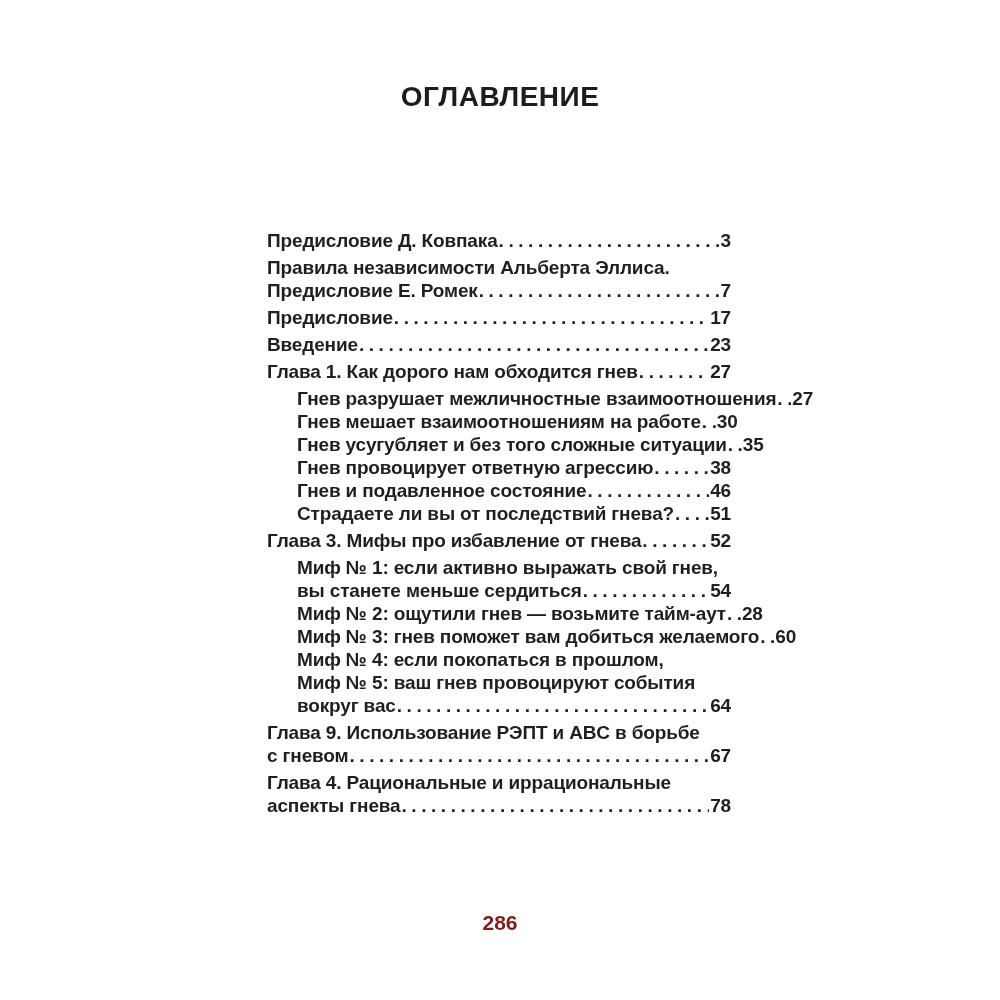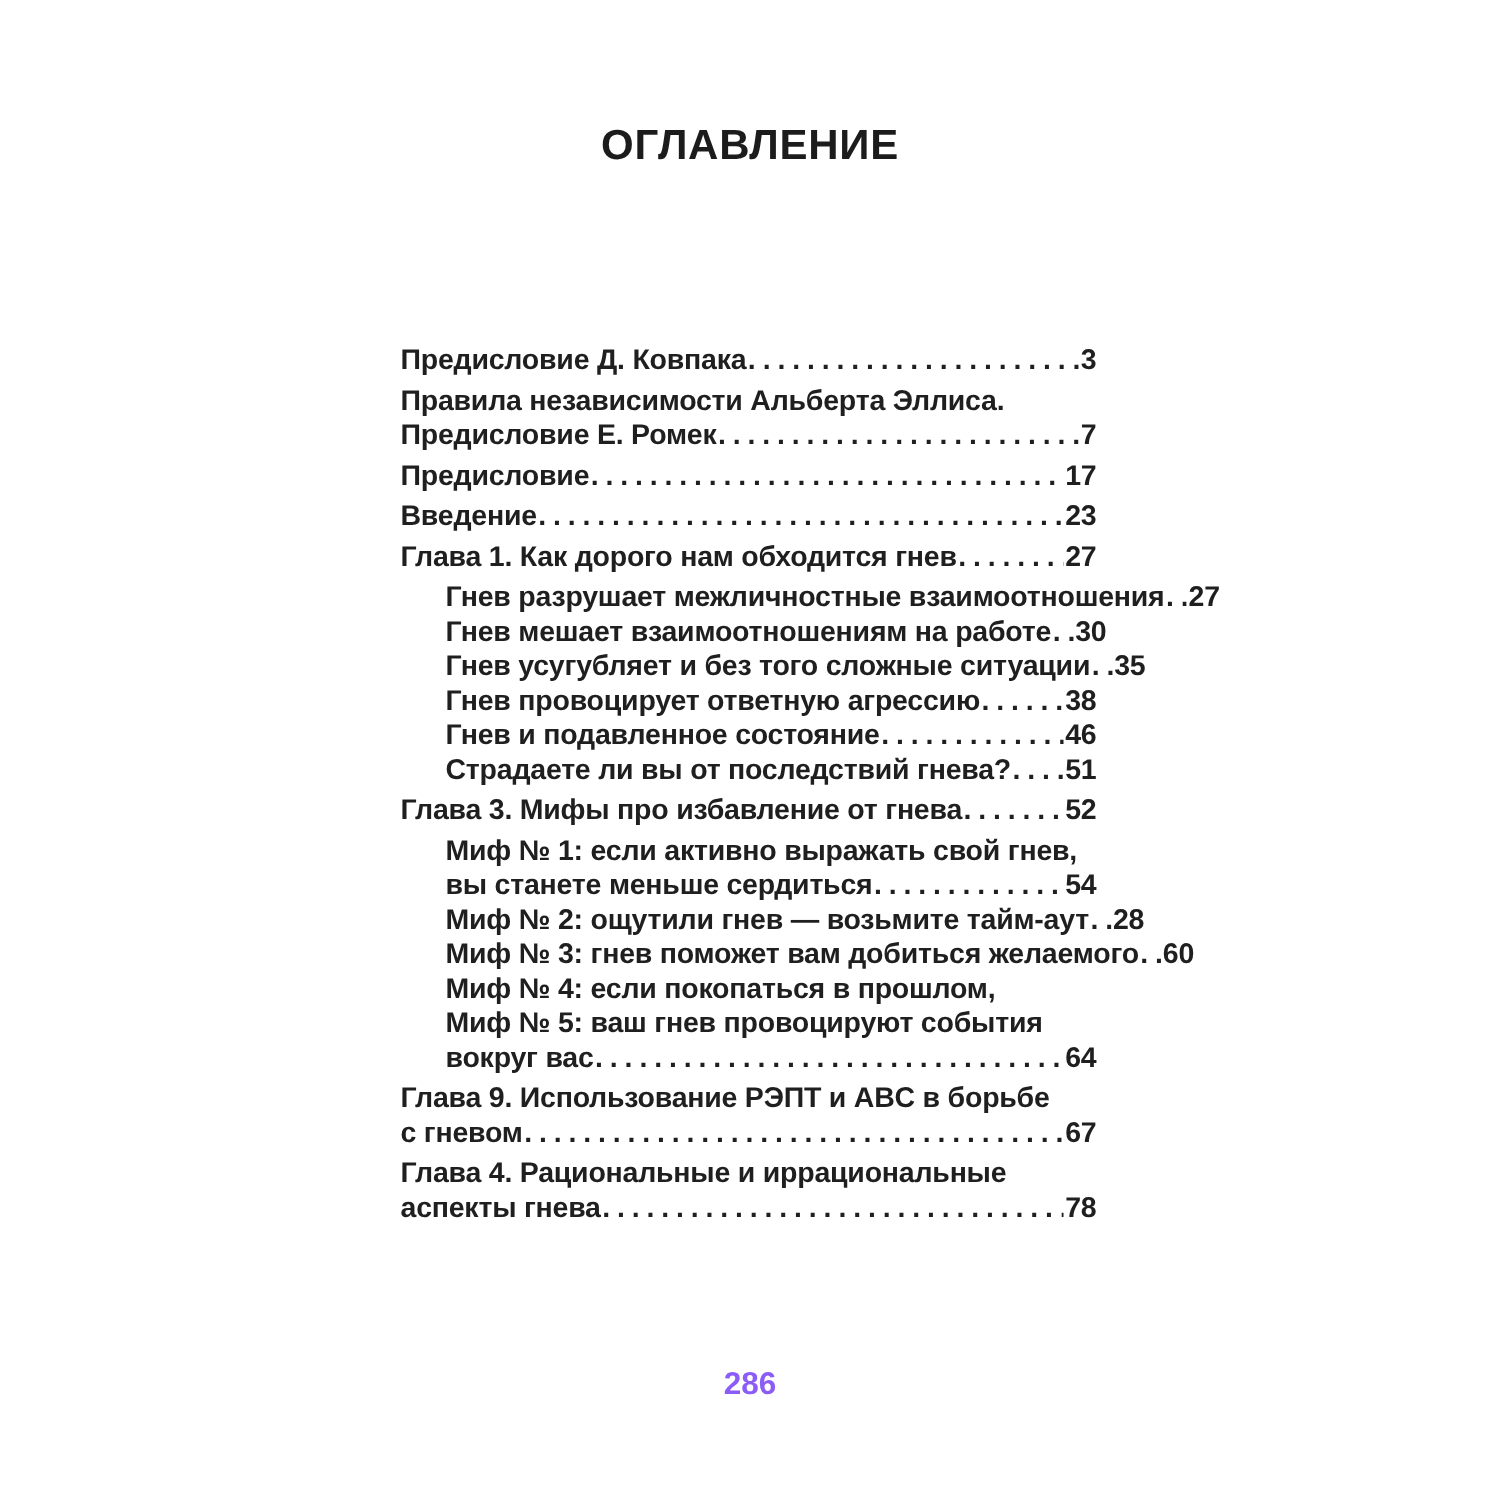--- a/index.html
+++ b/index.html
@@ -74,21 +74,21 @@
   .pg { flex: 0 0 auto; white-space: nowrap; }
   .folio {
     position: absolute;
     top: 911px;
     left: 0;
     width: 100%;
     text-align: center;
     font-size: 21px;
     line-height: 24px;
     font-weight: bold;
-    color: #8b5cf6;
+    color: #7f1d1d;
   }
 </style>
 </head>
 <body>
 
 <div class="page">
   <h1 class="title">ОГЛАВЛЕНИЕ</h1>
   <div class="toc">
       <div class="entry lvl1">
         <div class="line last">

